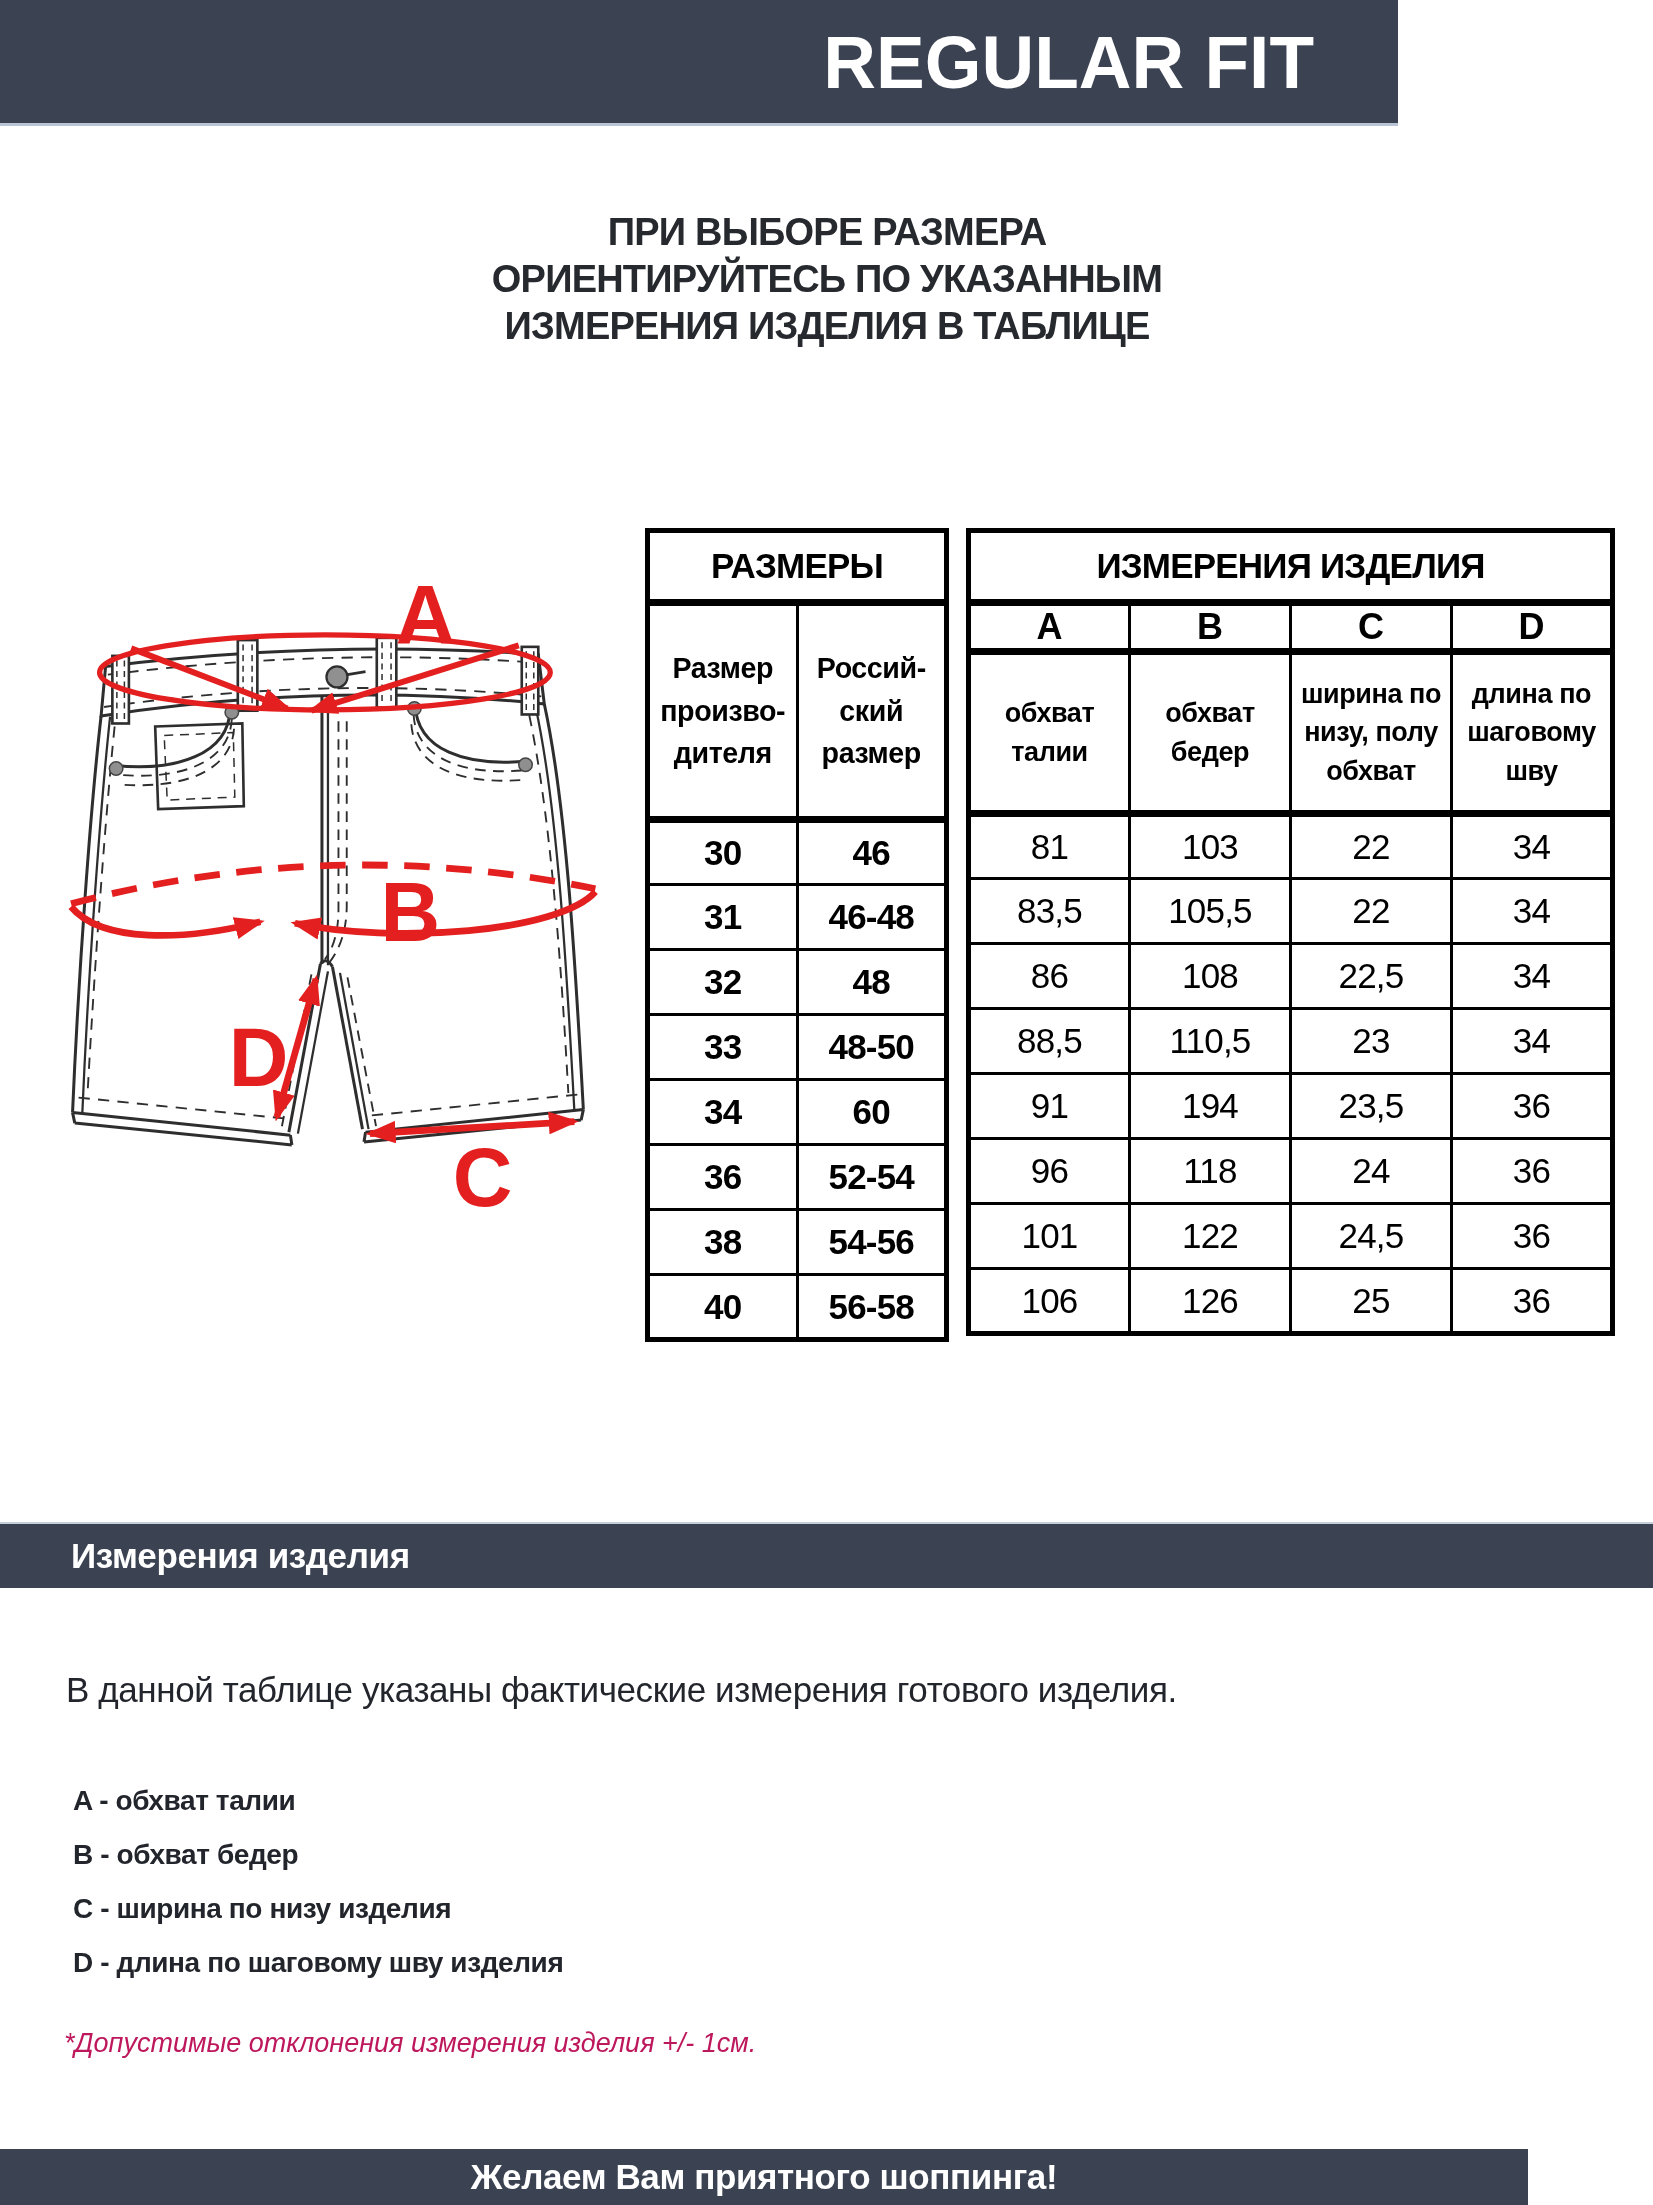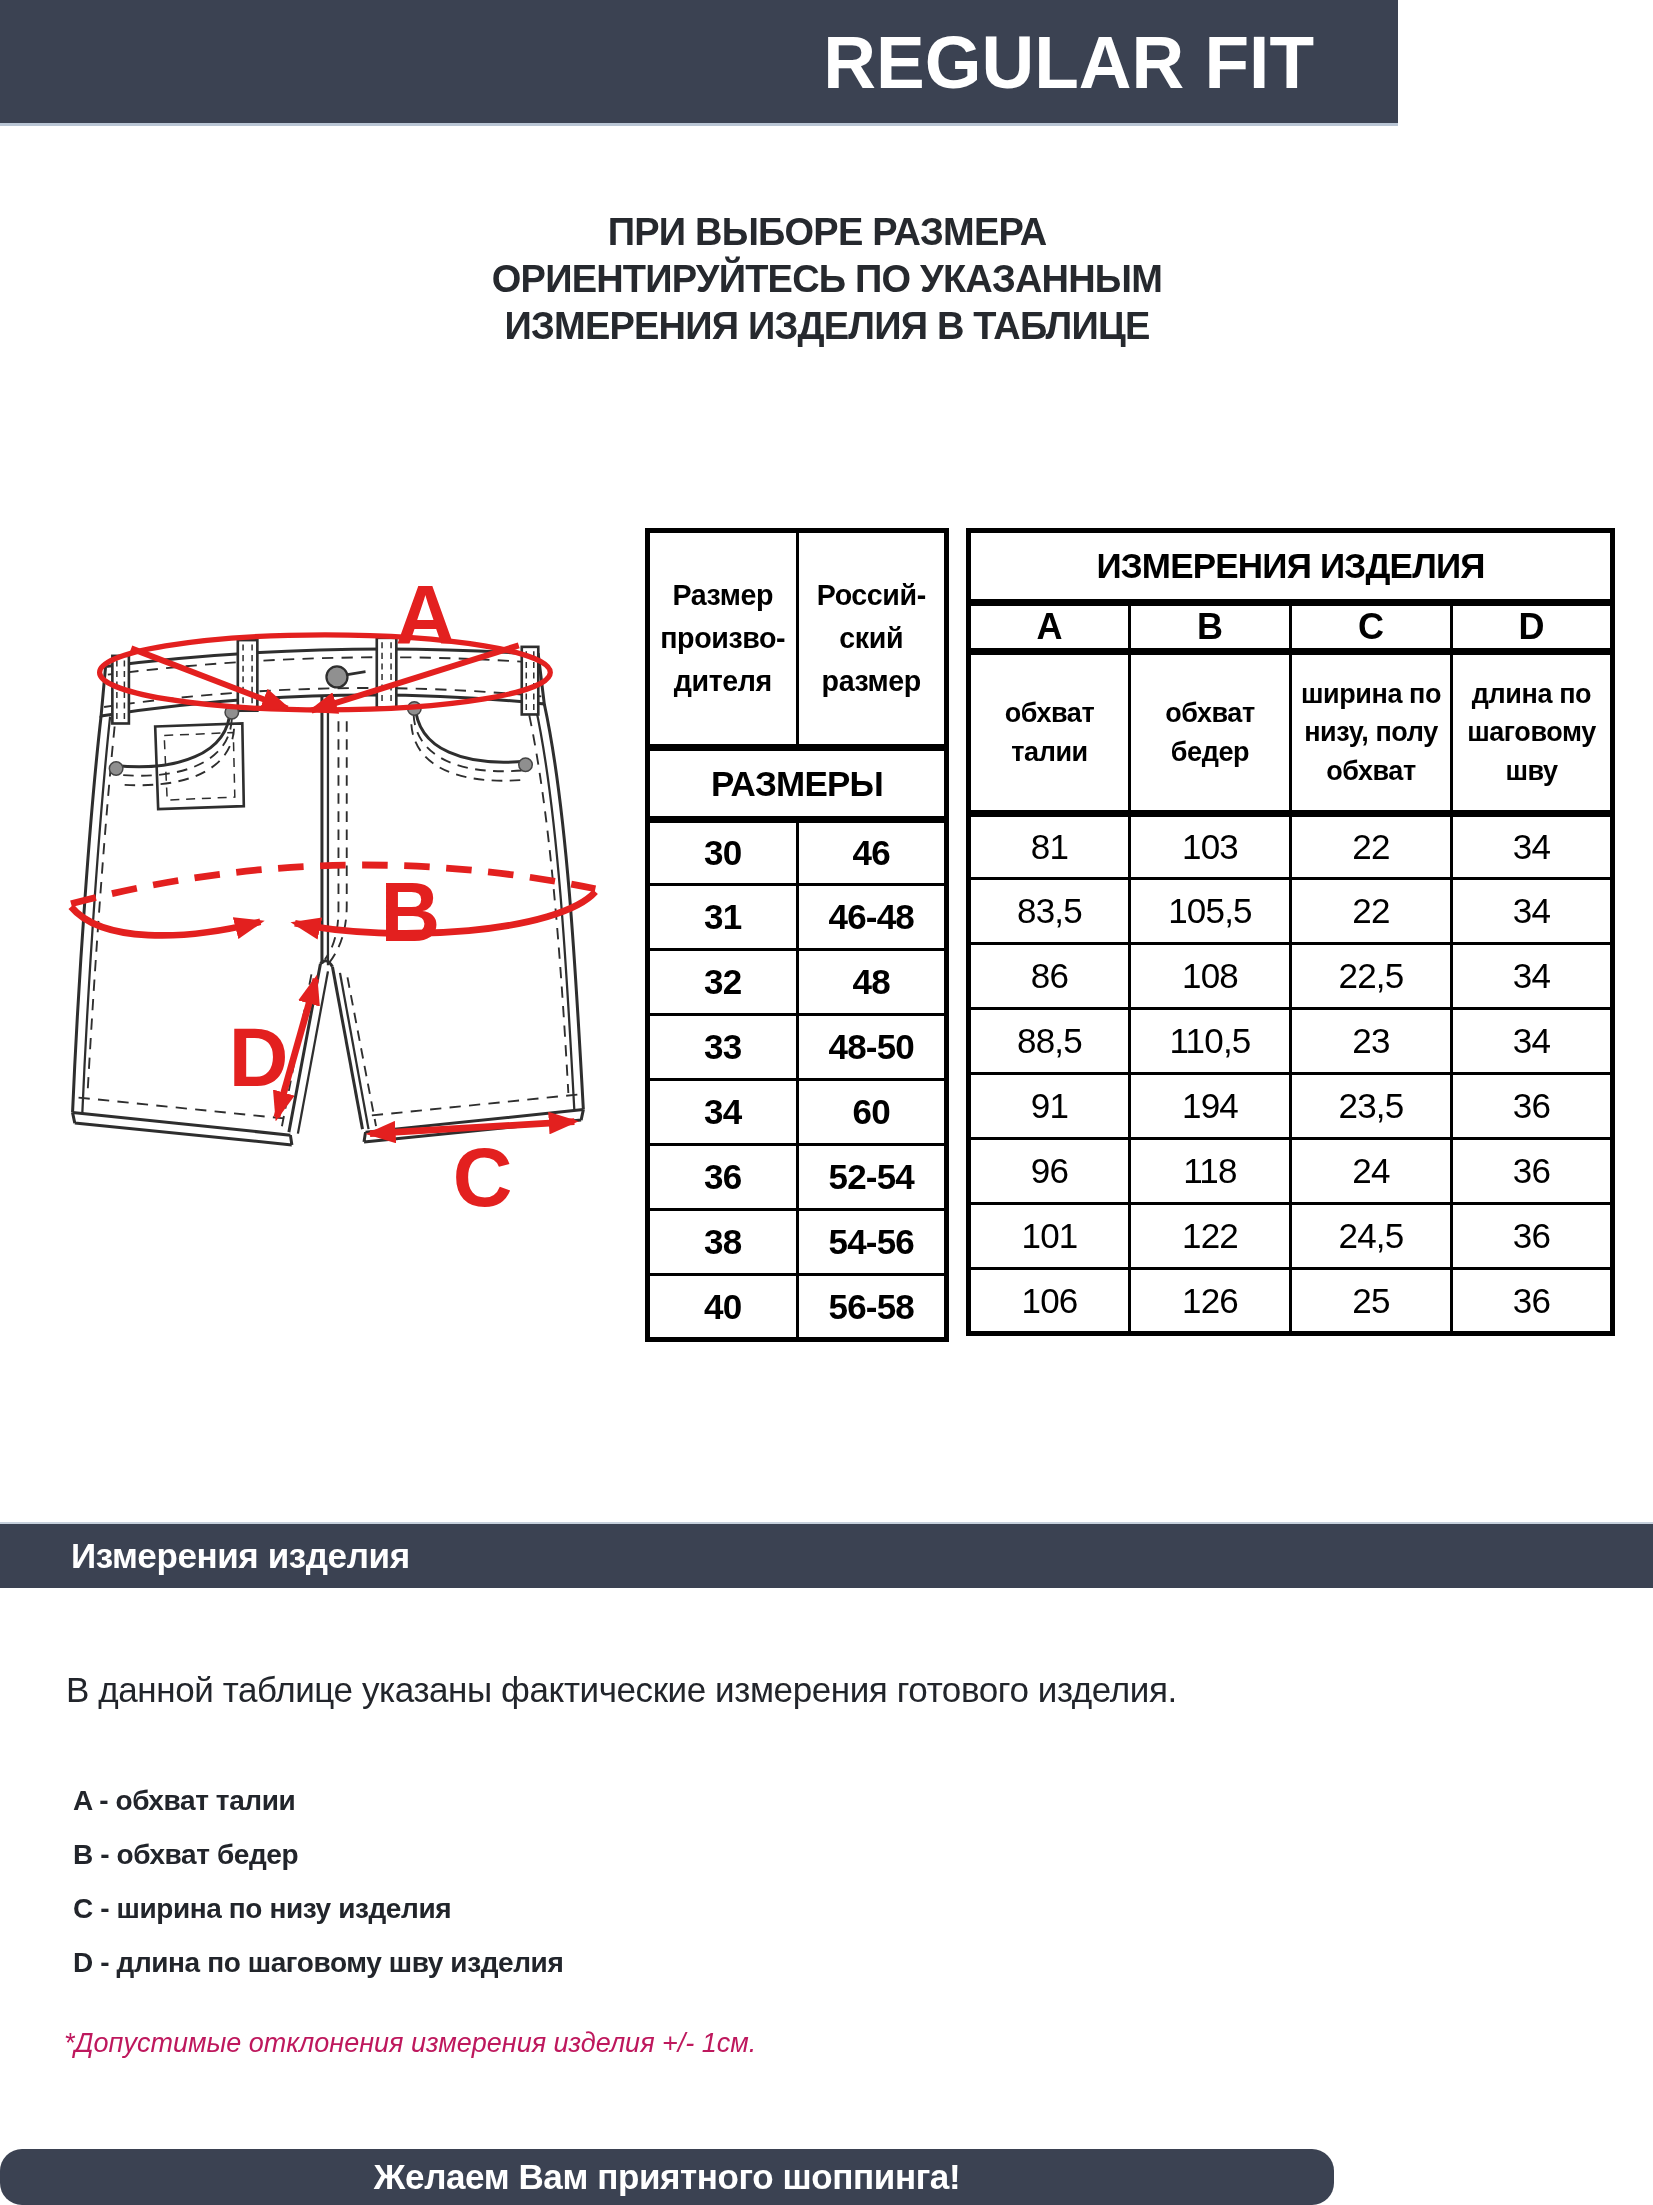--- a/index.html
+++ b/index.html
@@ -48,22 +48,22 @@
     display:flex; align-items:center;
   }
   .band .band-title { color:#ffffff; font-size:35px; font-weight:700; padding-left:71px; letter-spacing:-0.4px; }
   
   .para { position:absolute; left:66px; top:1670px; font-size:35px; font-weight:400; color:#22252b; letter-spacing:-0.4px; }
   .list-item { position:absolute; left:73px; font-size:28px; font-weight:700; color:#22252b; letter-spacing:-0.4px; }
   .li-0 { top:1785px; } .li-1 { top:1839px; } .li-2 { top:1893px; } .li-3 { top:1947px; }
   .disclaimer { position:absolute; left:64px; top:2028px; font-size:27px; font-style:italic; font-weight:400; color:#be185d; }
   
   .footer {
-    position:absolute; left:0; top:2149px; width:1334px; height:56px;
-    background:#3b4252; display:flex; align-items:center; justify-content:center;border-radius:22px;
+    position:absolute; left:0; top:2149px; width:1528px; height:56px;
+    background:#3b4252; display:flex; align-items:center; justify-content:center;
   }
   .footer .footer-text { color:#ffffff; font-size:35px; font-weight:700; letter-spacing:-0.4px; }
 </style>
 </head>
 <body>
 
 <div class="page">
 
   <div class="topbar">
     <div class="title">REGULAR FIT</div>
@@ -161,33 +161,33 @@
       <text x="452" y="498">B</text>
       <text x="548" y="850">C</text>
       <text x="250" y="690">D</text>
     </g>
   </svg>
 
   <div class="tbl size-tbl">
     <table>
       <tbody>
           <tr>
+        <td colspan="2" class="h-title bb-thick">РАЗМЕРЫ</td>
+      </tr>
+      <tr>
         <td class="h-sub bb-thick">
           <span class="ln">Размер</span>
           <span class="ln">произво-</span>
           <span class="ln">дителя</span>
         </td>
         <td class="h-sub bb-thick">
           <span class="ln">Россий-</span>
           <span class="ln">ский</span>
           <span class="ln">размер</span>
         </td>
-      </tr>
-      <tr>
-        <td colspan="2" class="h-title bb-thick">РАЗМЕРЫ</td>
       </tr>
       <tr class="d-row">
         <td>30</td>
         <td>46</td>
       </tr>
       <tr class="d-row">
         <td>31</td>
         <td>46-48</td>
       </tr>
       <tr class="d-row">

